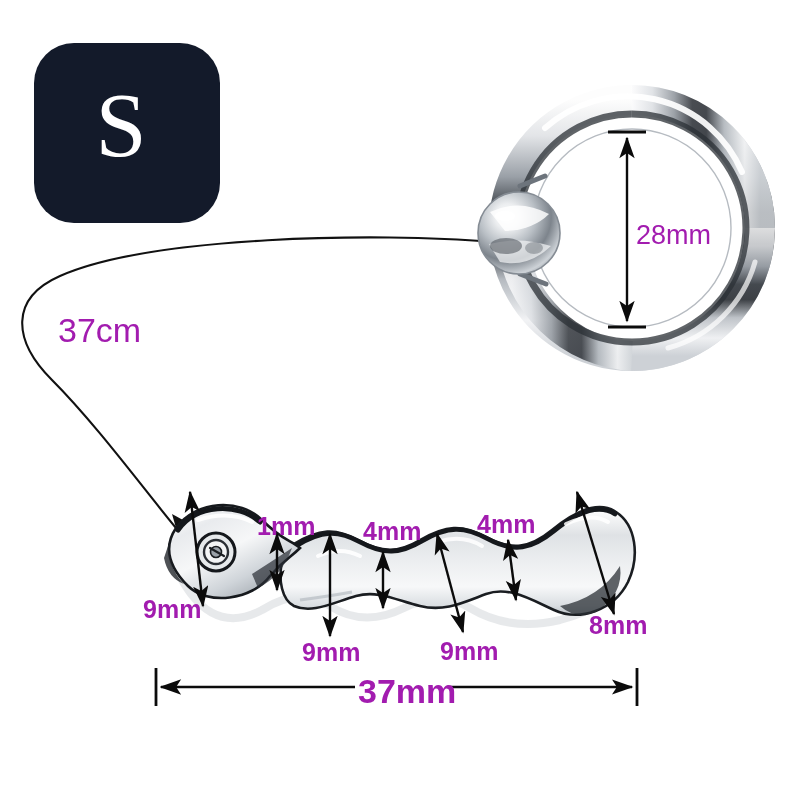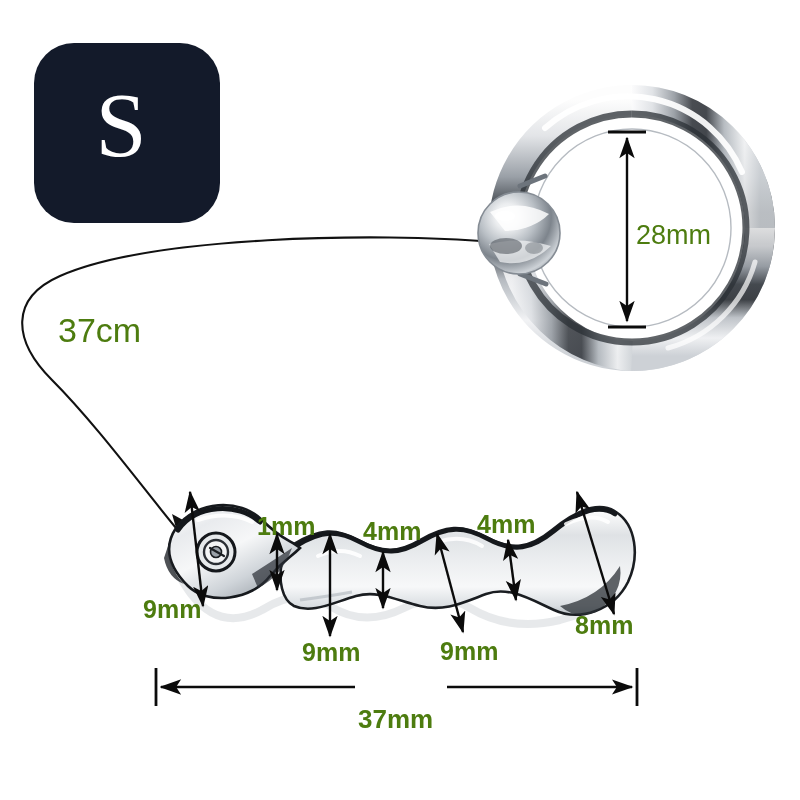--- a/index.html
+++ b/index.html
@@ -42,21 +42,21 @@
     color: #ffffff;
     font-family: "Liberation Serif", serif;
     font-size: 92px;
     line-height: 1;
     font-weight: 400;
     letter-spacing: 0px;
     transform: translate(-6px, -8px);
   }
   .dim-label {
     position: absolute;
-    color: #4d7c0f;
+    color: #a21caf;
     white-space: nowrap;
     font-family: "Liberation Sans", sans-serif;
   }
   .dim-label.bold { font-weight: 700; text-align: right; }
   .dim-label.reg  { font-weight: 400; }
 </style>
 </head>
 <body>
 
 <div id="canvas">
@@ -268,17 +268,17 @@
   <div class="dim-label bold" style="left:257px; top:512px; font-size:25px;">1mm</div>
 
   <div class="dim-label bold" style="left:302px; top:638px; font-size:25px;">9mm</div>
 
   <div class="dim-label bold" style="left:363px; top:517px; font-size:25px;">4mm</div>
 
   <div class="dim-label bold" style="left:440px; top:637px; font-size:25px;">9mm</div>
 
   <div class="dim-label bold" style="left:477px; top:510px; font-size:25px;">4mm</div>
 
-  <div class="dim-label bold" style="left:575px; top:611px; font-size:25px;">8mm</div>
-
-  <div class="dim-label bold" style="left:358px; top:704px; font-size:26px;">37mm</div>
+  <div class="dim-label bold" style="left:589px; top:611px; font-size:25px;">8mm</div>
+
+  <div class="dim-label bold" style="left:358px; top:672px; font-size:34px;">37mm</div>
 
 </div>
 
 </body></html>

